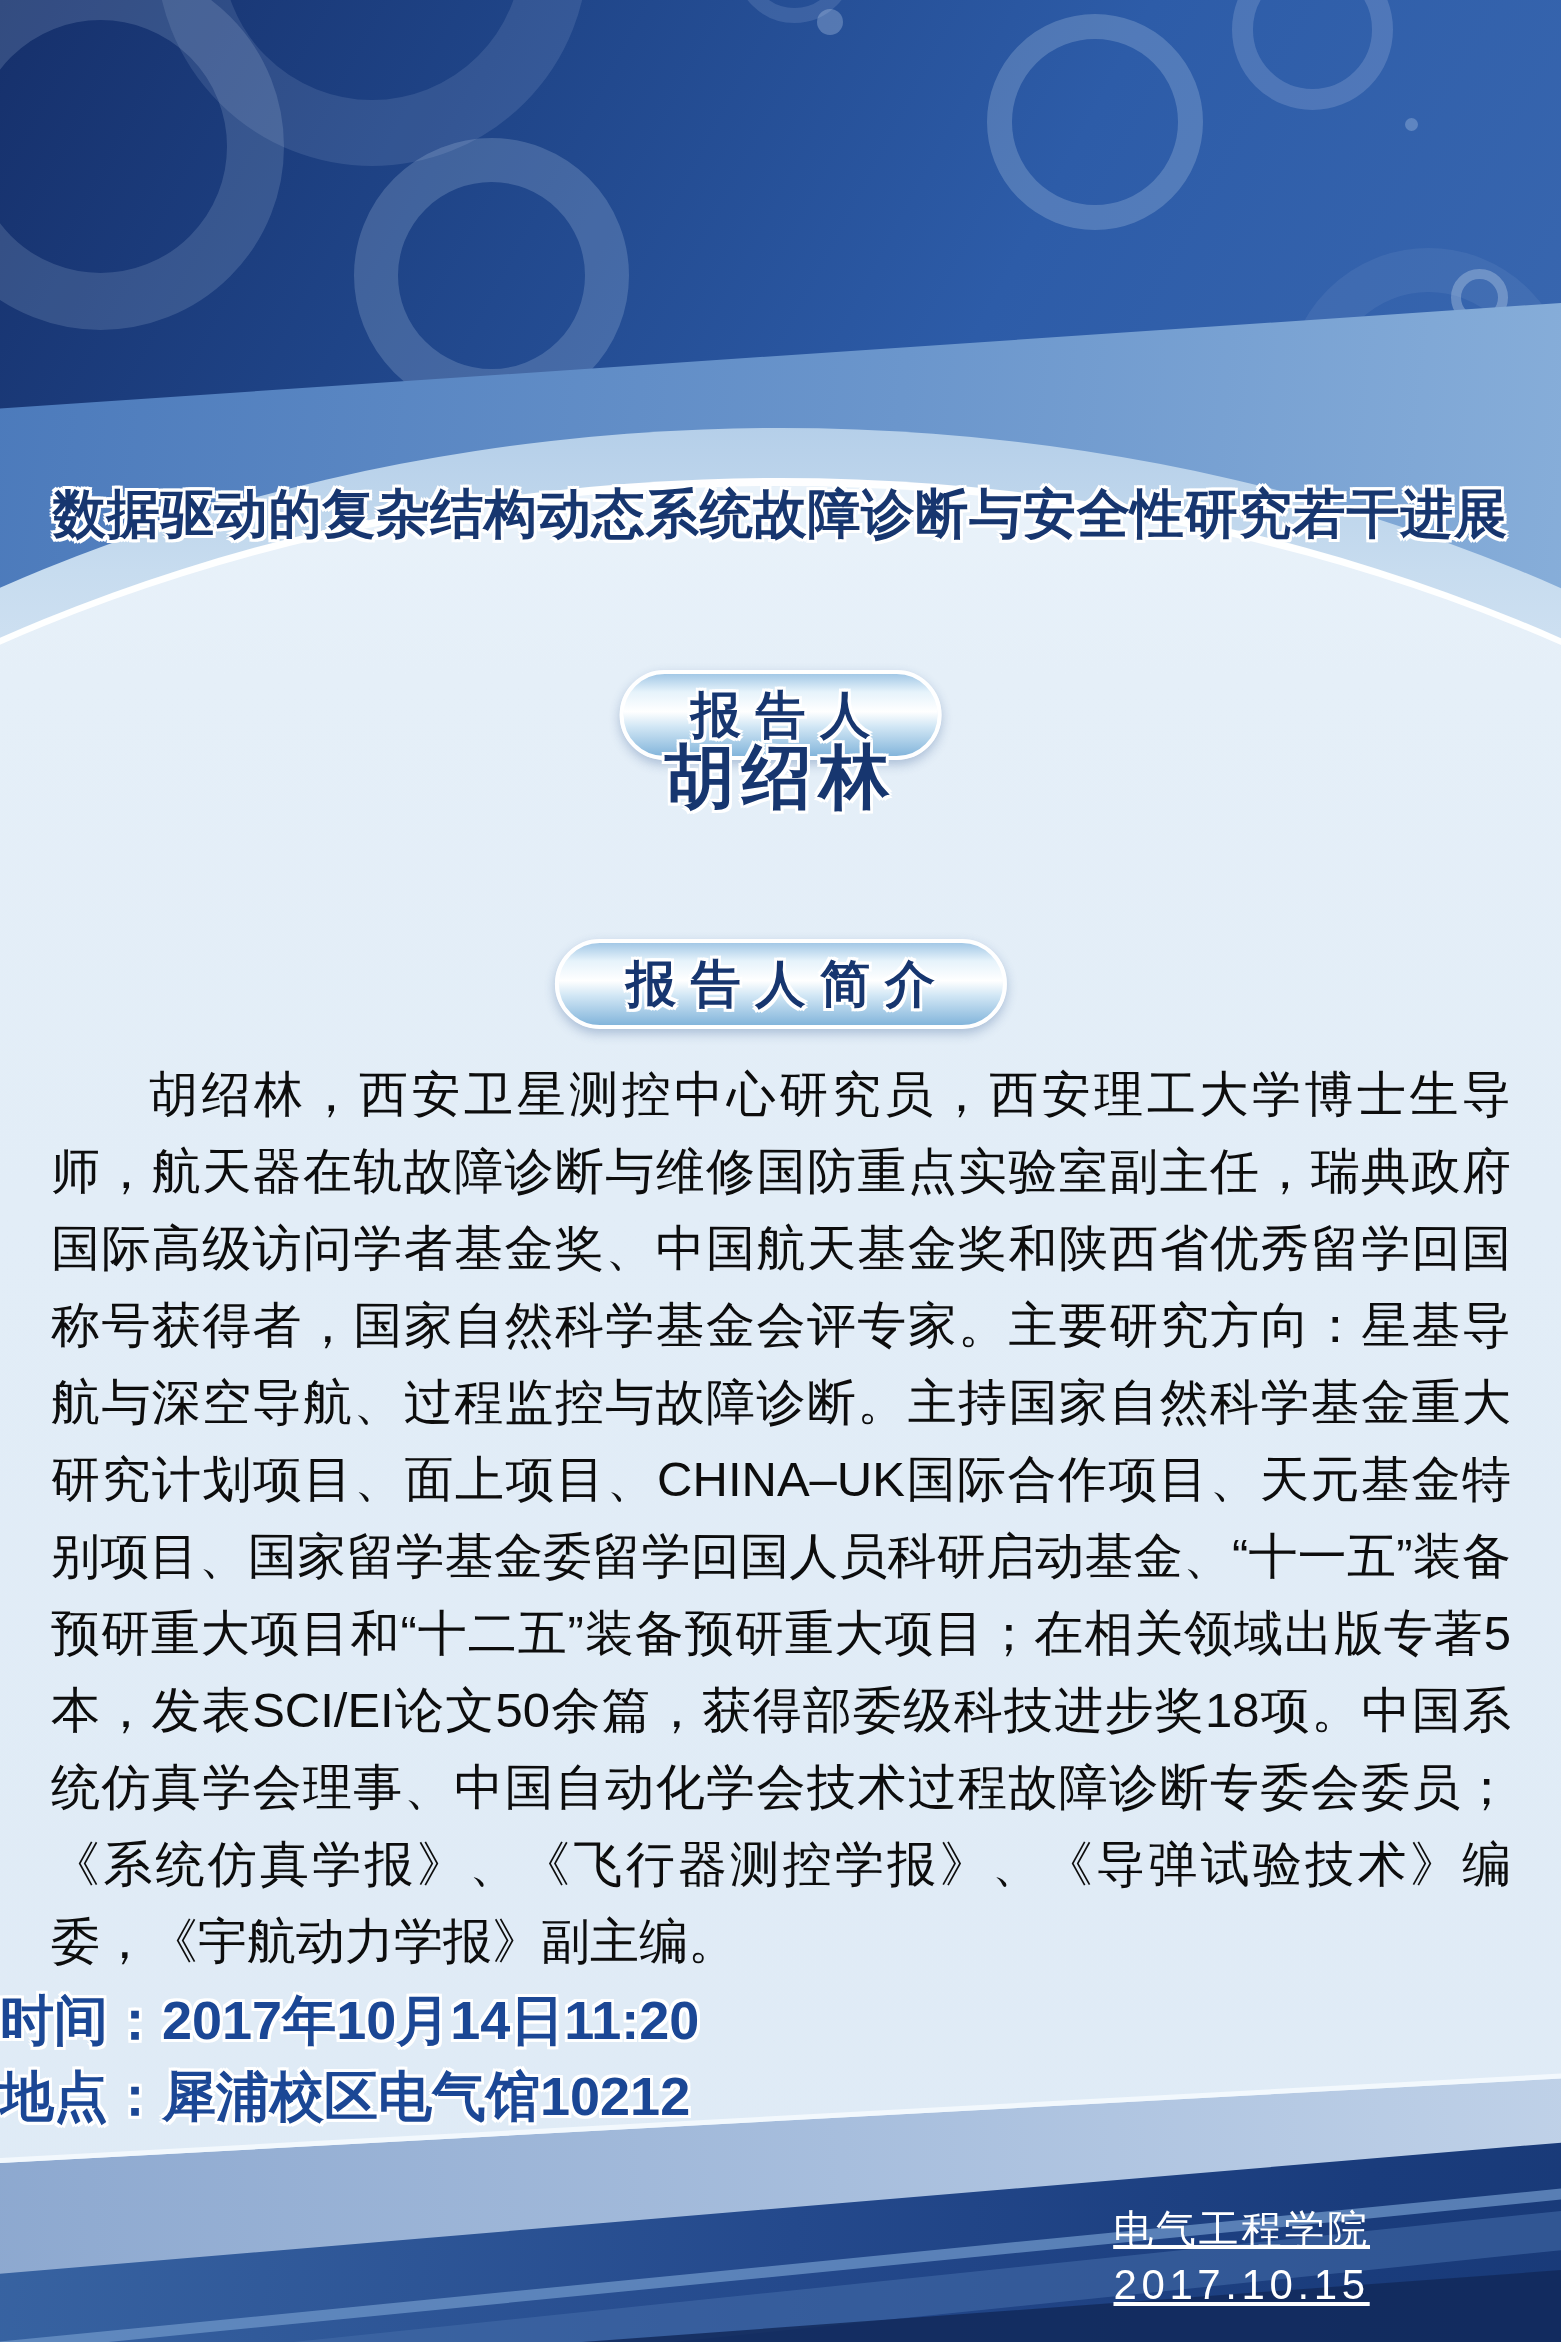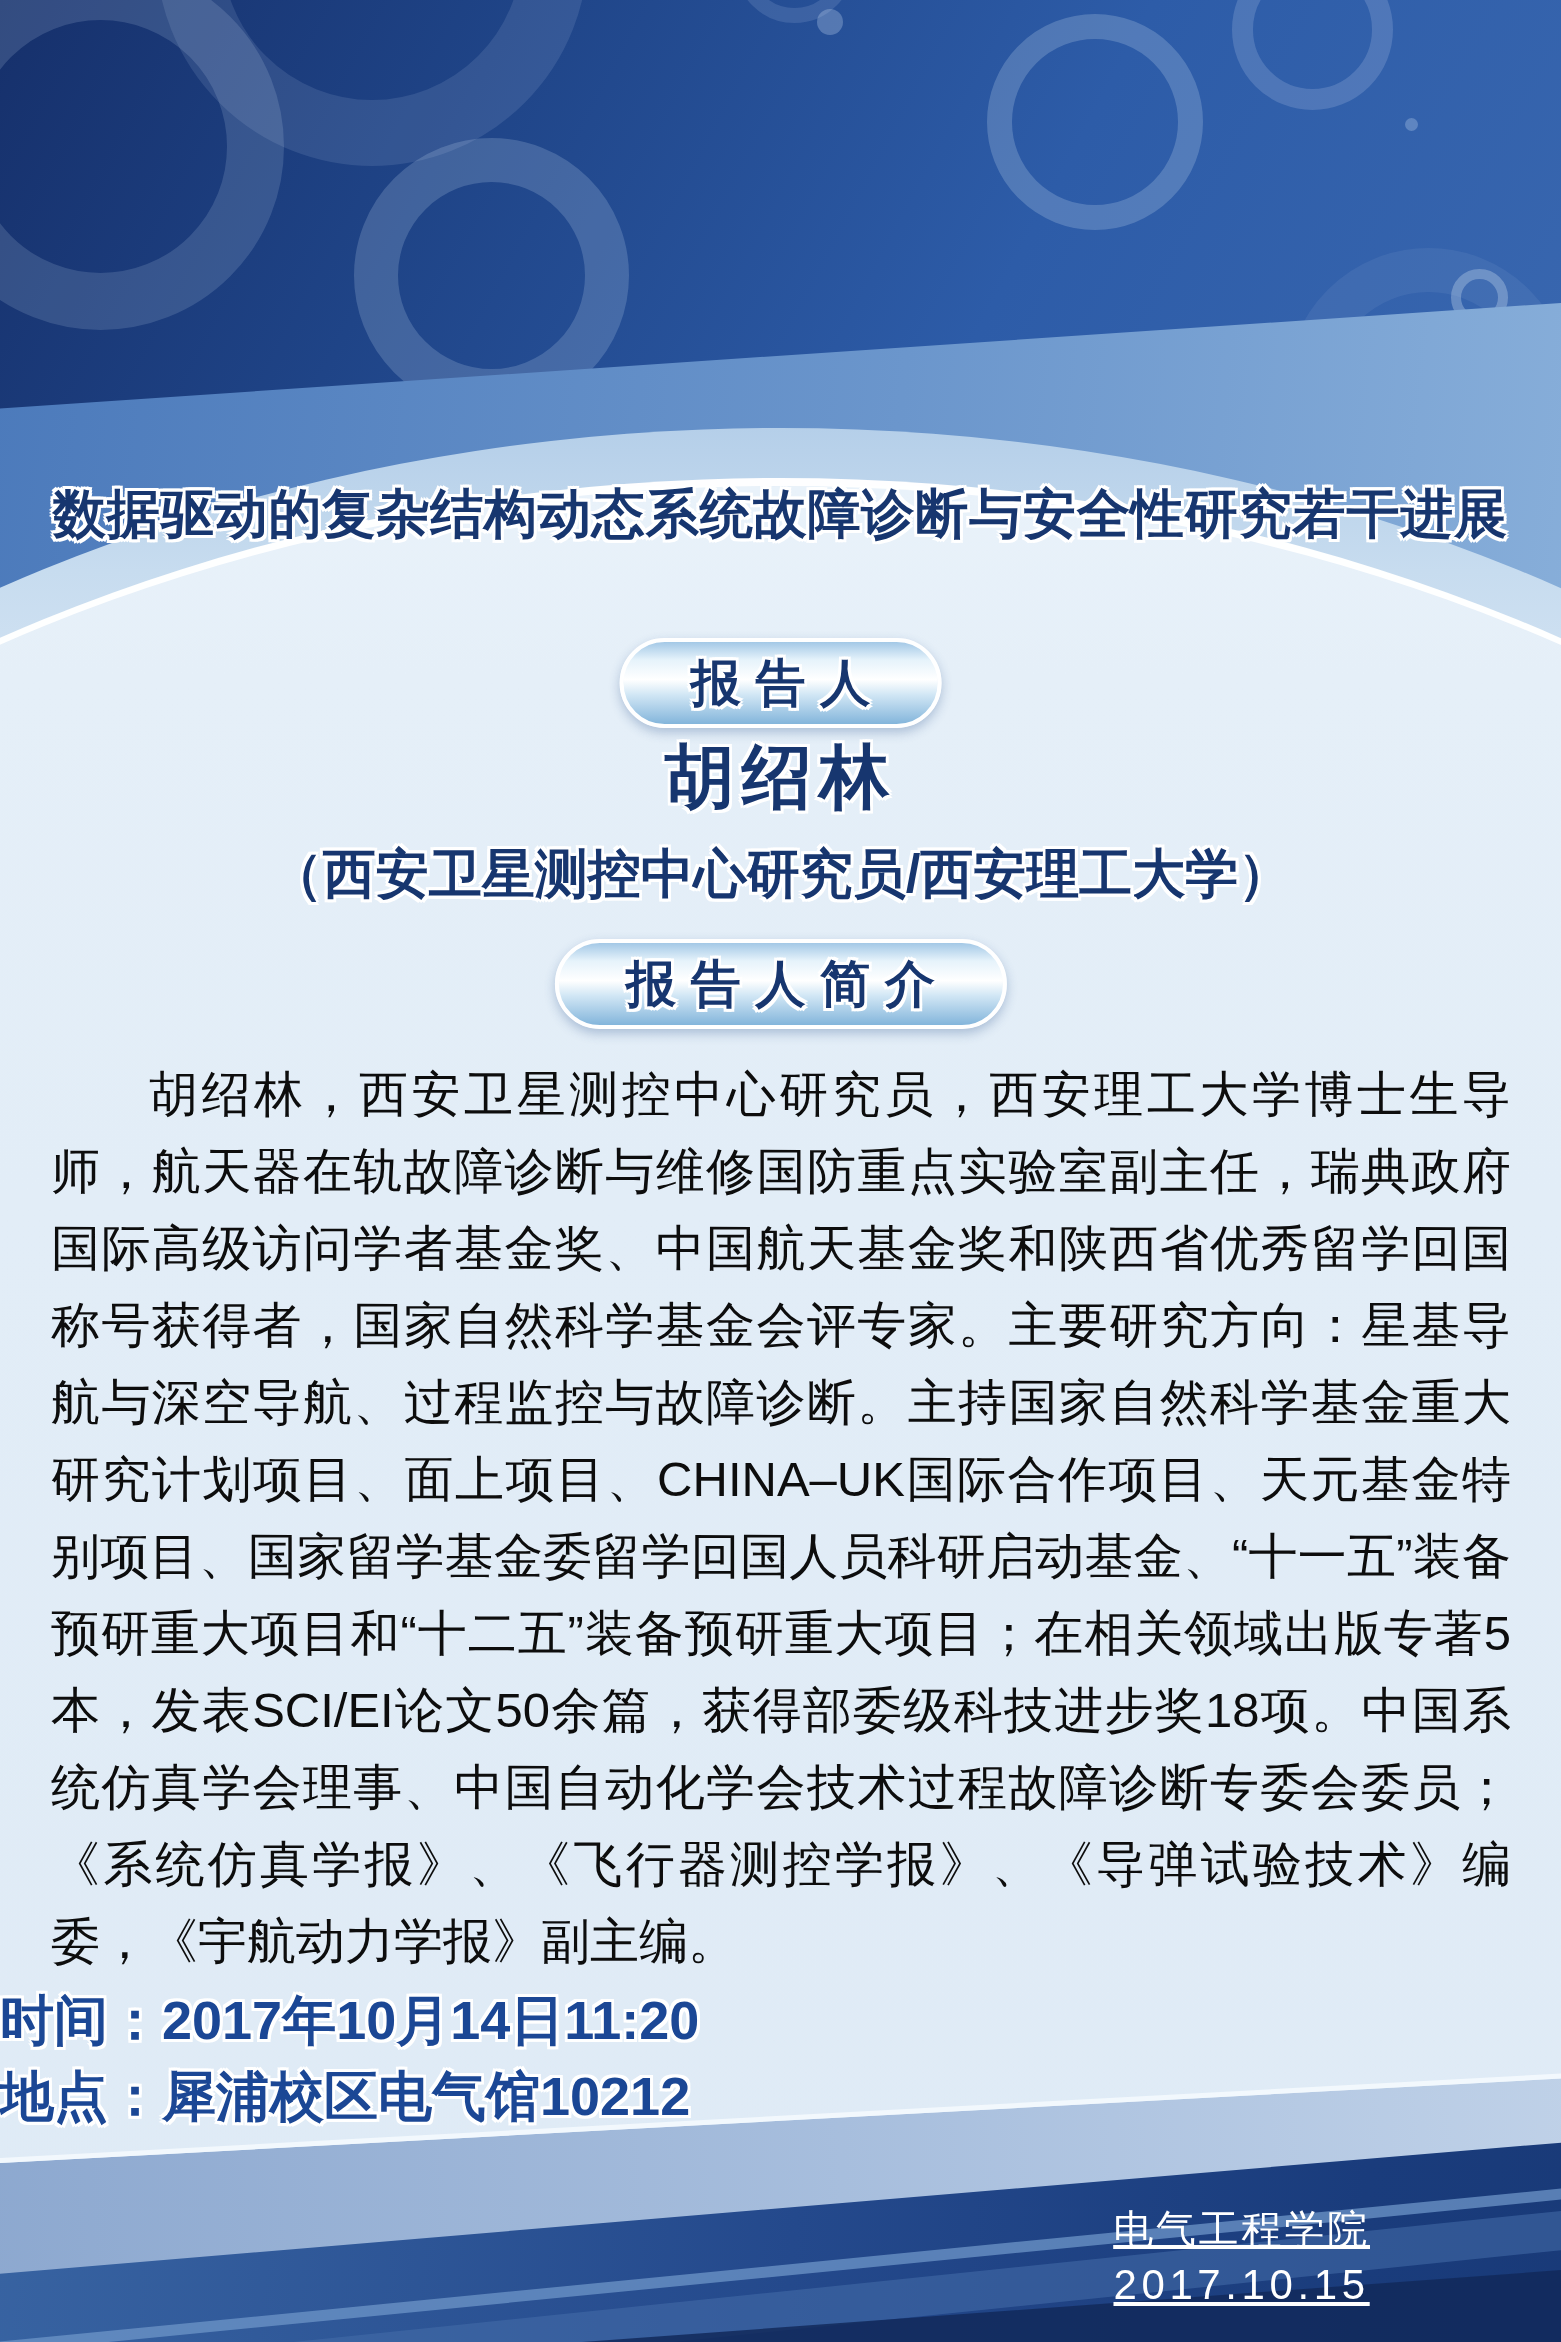--- a/index.html
+++ b/index.html
@@ -83,21 +83,21 @@
     font-size:50px;font-weight:900;color:var(--text_navy);
     letter-spacing:14.7px;text-indent:14.7px;white-space:nowrap;
   }
   .outl{text-shadow:2.8px 0 0 #fff,-2.8px 0 0 #fff,0 2.8px 0 #fff,0 -2.8px 0 #fff,
         2.8px 2.8px 0 #fff,-2.8px 2.8px 0 #fff,2.8px -2.8px 0 #fff,-2.8px -2.8px 0 #fff;}
   .pill-topic{top:379px;}
   .topic-title{
     position:absolute;top:479px;left:0;width:1561px;text-align:center;
     font-size:53px;font-weight:900;color:var(--text_navy);letter-spacing:0.9px;white-space:nowrap;
   }
-  .pill-speaker{top:638px;}
+  .pill-speaker{top:670px;}
   .speaker-name{
     position:absolute;top:731px;left:0;width:1561px;text-align:center;
     font-size:70px;font-weight:700;color:var(--text_navy);letter-spacing:7.3px;
   }
   .speaker-aff{
     position:absolute;top:839px;left:0;width:1561px;text-align:center;
     font-size:53px;font-weight:900;color:var(--text_navy);white-space:nowrap;
   }
   .pill-bio{top:939px;}
   .bio{
@@ -147,21 +147,20 @@
 
 
 
     <div class="topic-title outl">数据驱动的复杂结构动态系统故障诊断与安全性研究若干进展</div>
 
     <div class="pill pill-speaker">
       <span class="outl">报告人</span>
     </div>
 
     <div class="speaker-name outl">胡绍林</div>
-    <div class="speaker-aff outl">（西安卫星测控中心研究员/西安理工大学）</div>
 
     <div class="pill pill-bio">
       <span class="outl">报告人简介</span>
     </div>
 
     <div class="bio">胡绍林，西安卫星测控中心研究员，西安理工大学博士生导师，航天器在轨故障诊断与维修国防重点实验室副主任，瑞典政府国际高级访问学者基金奖、中国航天基金奖和陕西省优秀留学回国称号获得者，国家自然科学基金会评专家。主要研究方向：星基导航与深空导航、过程监控与故障诊断。主持国家自然科学基金重大研究计划项目、面上项目、CHINA–UK国际合作项目、天元基金特别项目、国家留学基金委留学回国人员科研启动基金、“十一五”装备预研重大项目和“十二五”装备预研重大项目；在相关领域出版专著5本，发表SCI/EI论文50余篇，获得部委级科技进步奖18项。中国系统仿真学会理事、中国自动化学会技术过程故障诊断专委会委员；《系统仿真学报》、《飞行器测控学报》、《导弹试验技术》编委，《宇航动力学报》副主编。</div>
 
     <div class="sched">
       <div class="sched-lines">
         <div class="line outl"><span>时间：</span><span>2017年10月14日11:20</span></div>

